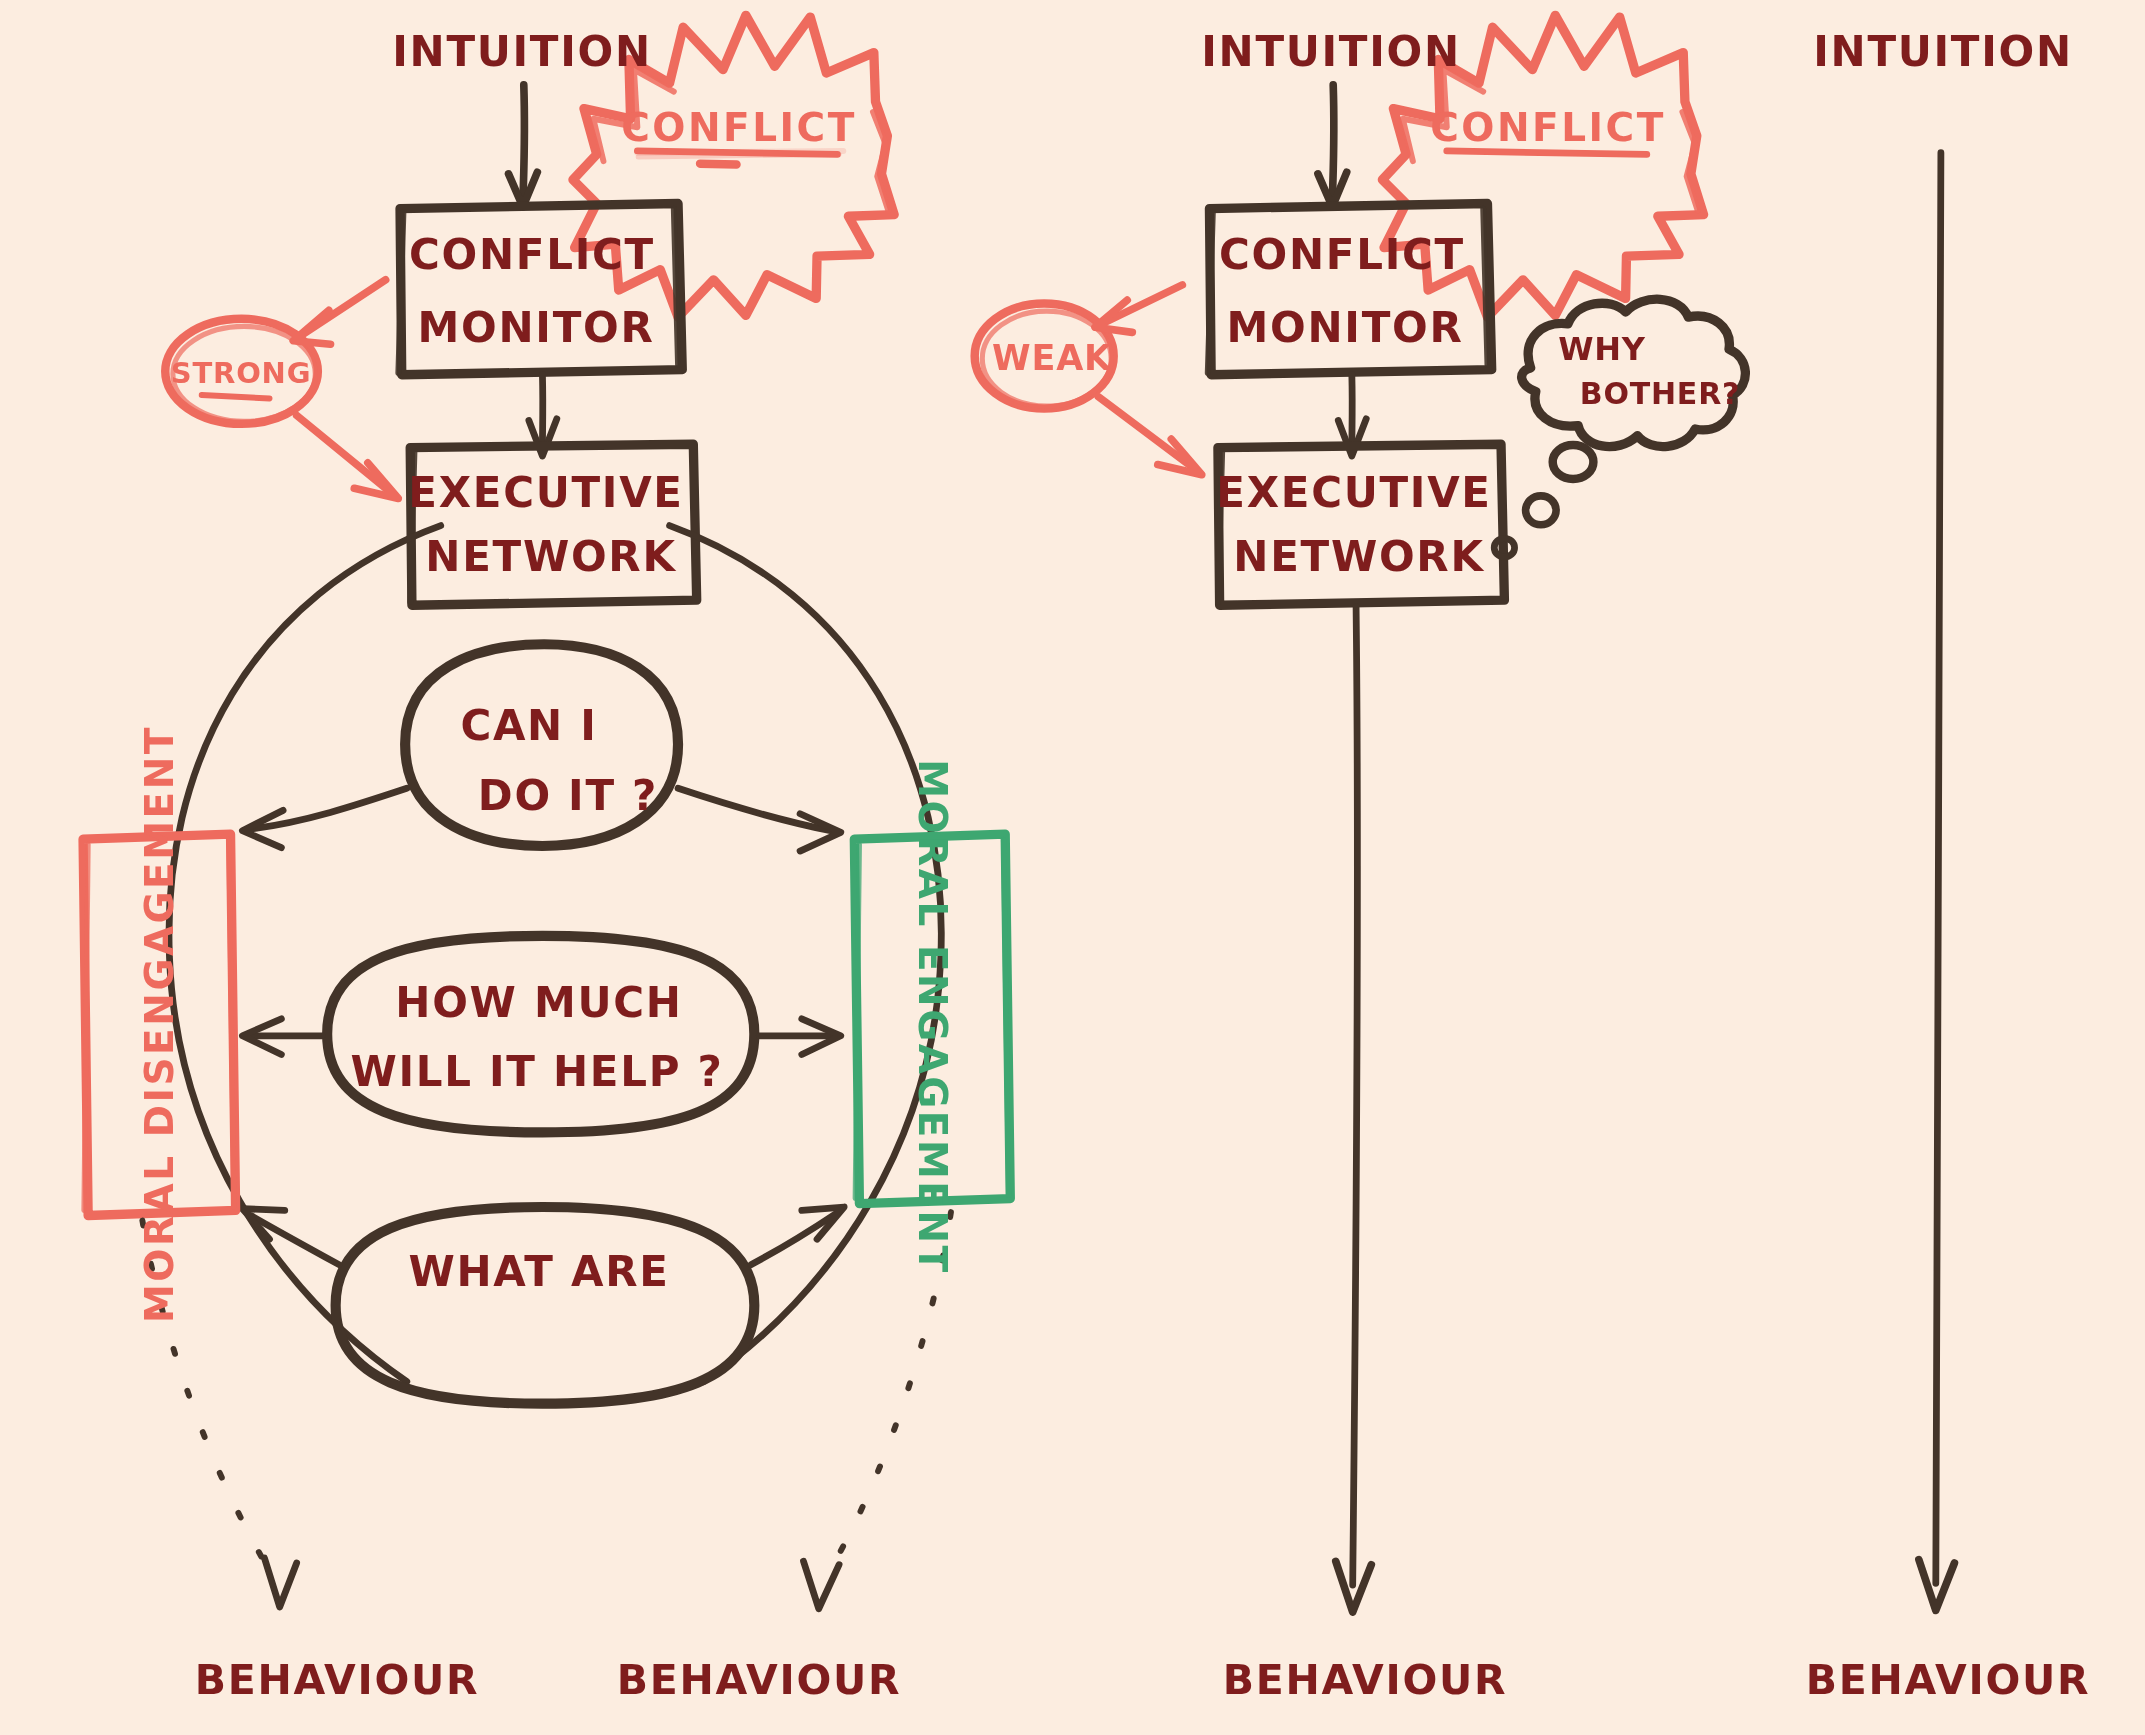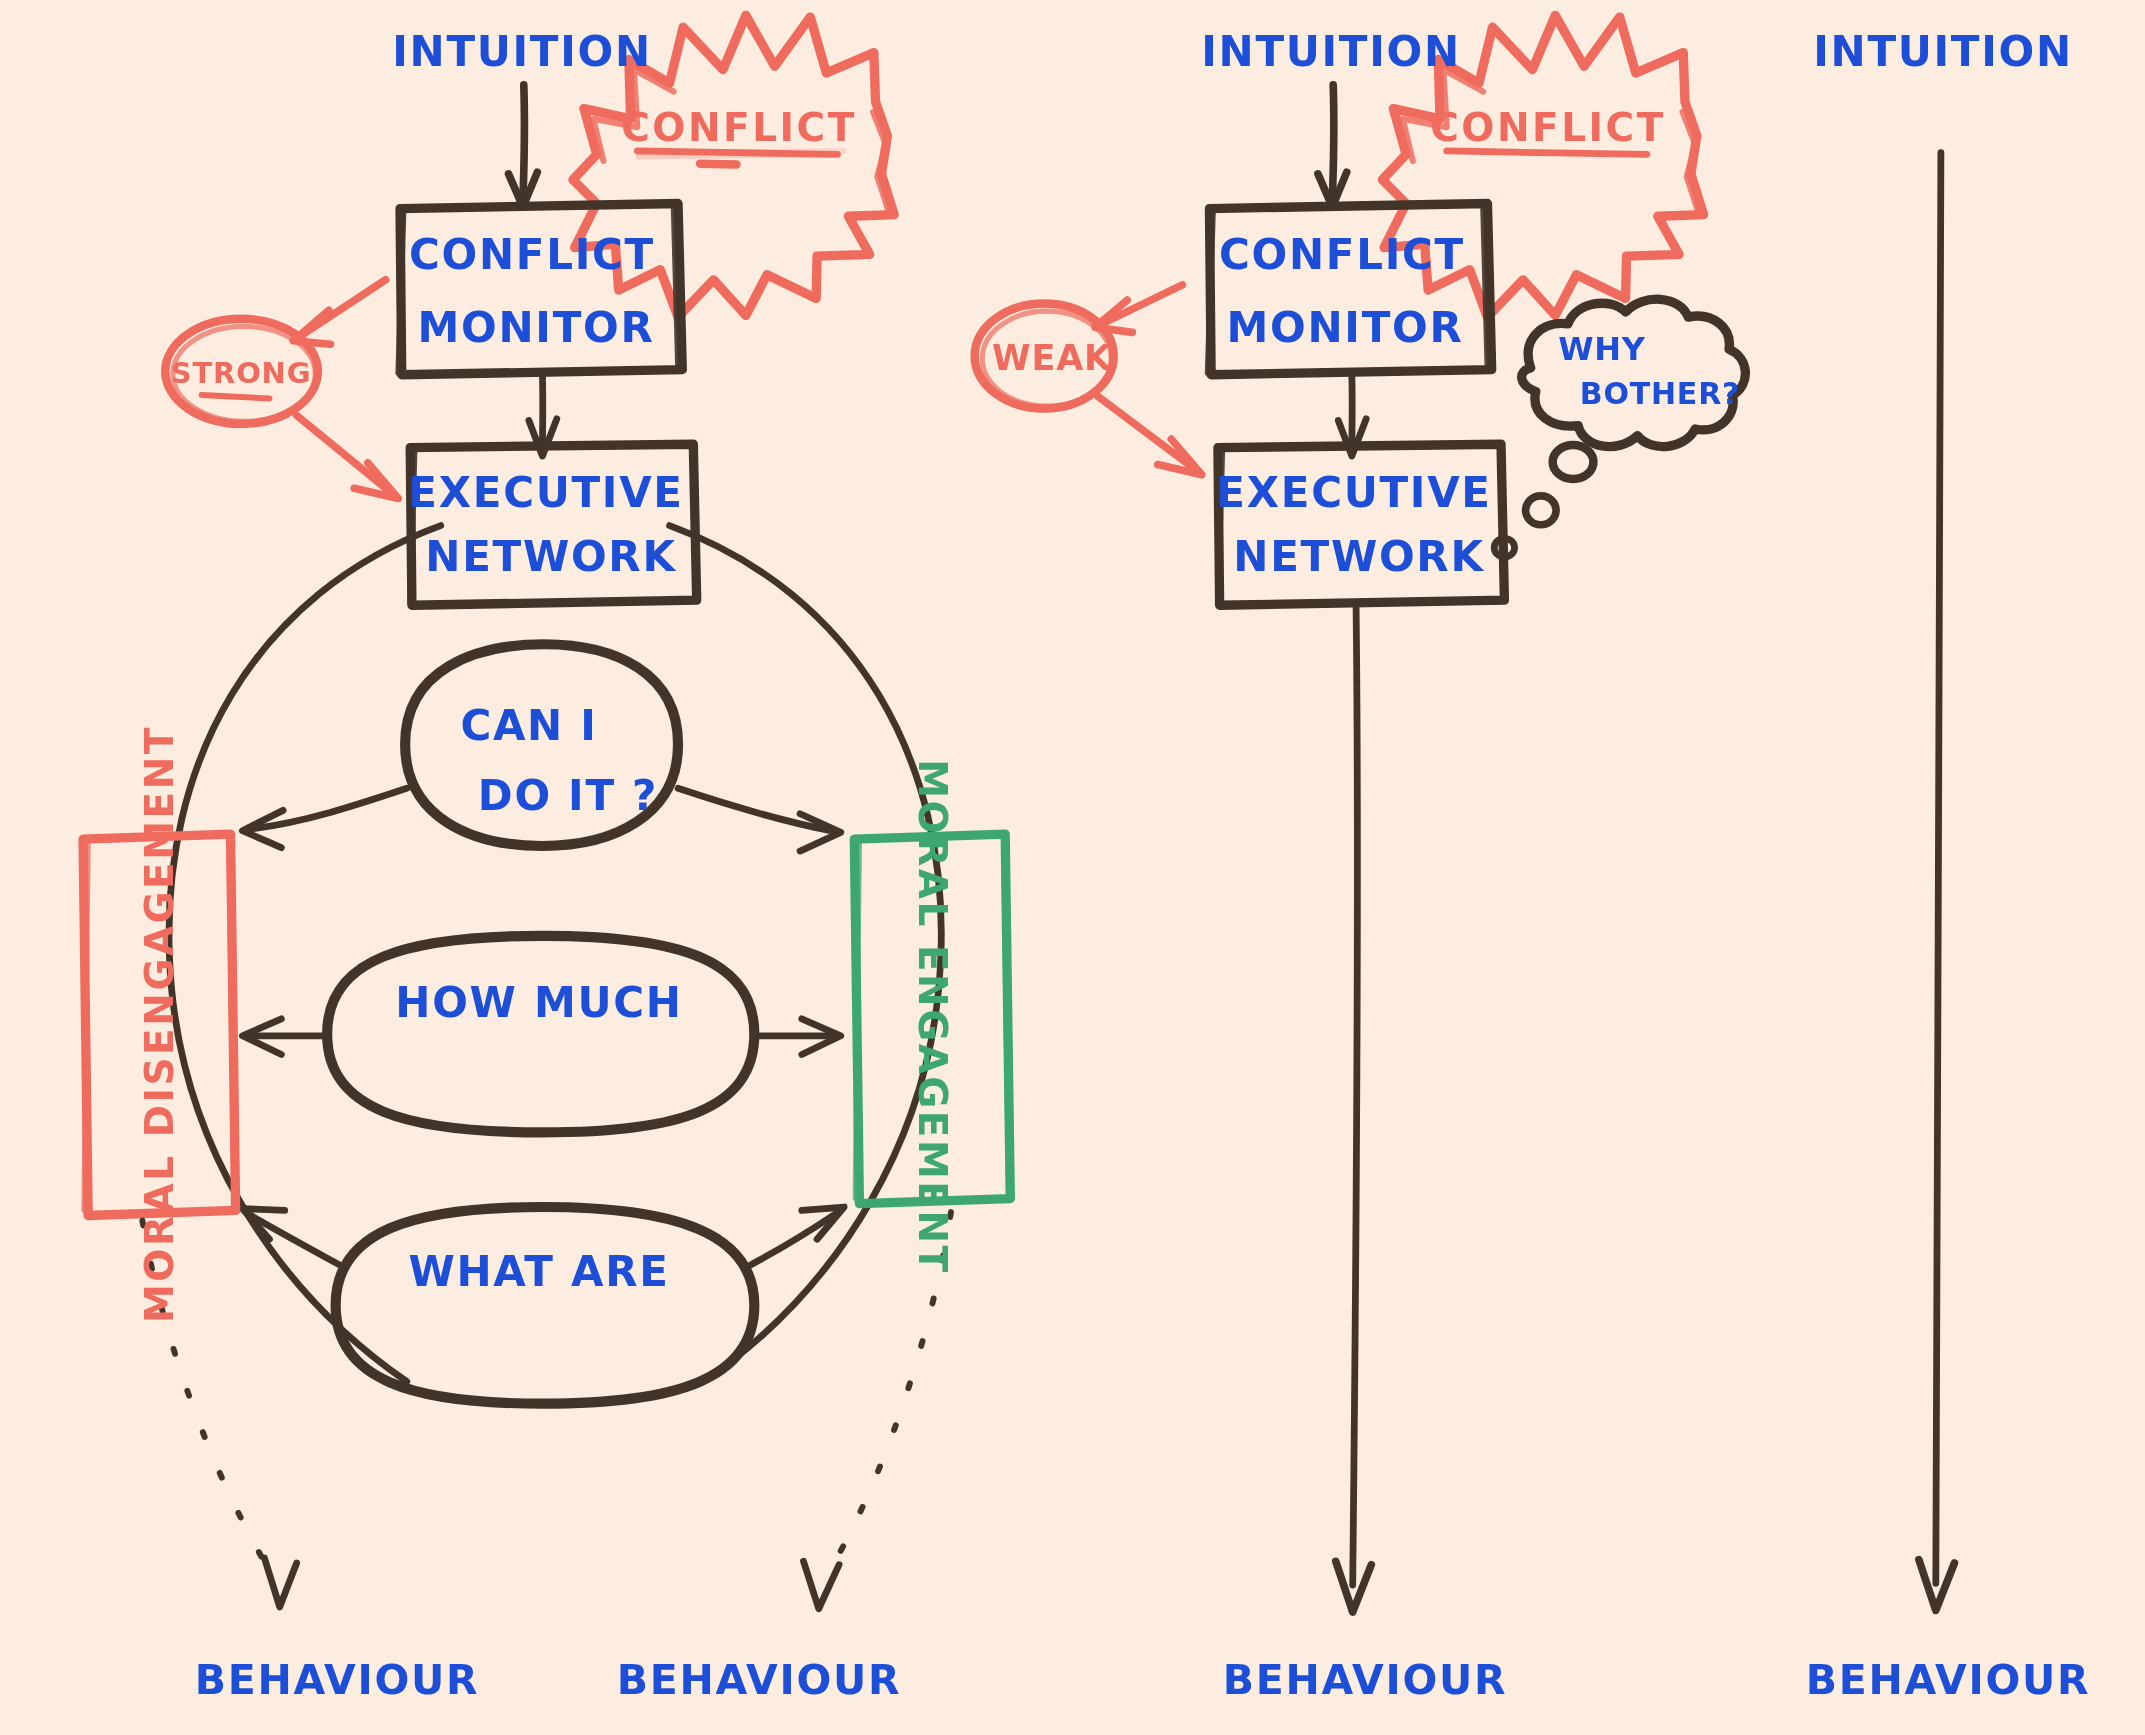--- a/index.html
+++ b/index.html
@@ -11,21 +11,21 @@
     position:relative;
   }
   #stage{position:absolute;inset:0;width:2146px;height:1736px;}
   svg#canvas{position:absolute;left:0;top:0;width:2146px;height:1736px;}
 
   
   .tx{
     position:absolute;
     font-family:"DejaVu Sans", sans-serif;
     font-weight:700;
-    color:#1d4ed8;
+    color:#7f1d1d;
     letter-spacing:1.7px;
     white-space:nowrap;
     transform-origin:center center;
   }
   .red{color:#EE6B5E;}
   .green{color:#3EA771;}
   .ctr{transform:translate(-50%,-50%);}
 </style>
 </head>
 <body>
@@ -237,20 +237,21 @@
 
 <div class="tx ctr red" style="left:241px;top:373px;font-size:29px;letter-spacing:0.8px;">STRONG</div>
 
 <div class="tx ctr" style="left:546px;top:492px;font-size:42px;">EXECUTIVE</div>
 <div class="tx ctr" style="left:551px;top:556px;font-size:42px;">NETWORK</div>
 
 <div class="tx ctr" style="left:529px;top:725px;font-size:42px;text-align:right;">CAN  I</div>
 <div class="tx ctr" style="left:531px;top:795px;font-size:42px;margin-left:37px;">DO IT ?</div>
 
 <div class="tx ctr" style="left:539px;top:1002px;font-size:42px;">HOW  MUCH</div>
+<div class="tx ctr" style="left:537px;top:1071px;font-size:42px;">WILL IT HELP ?</div>
 
 <div class="tx ctr" style="left:539px;top:1271px;font-size:42px;">WHAT ARE</div>
 
 <div class="tx red" style="left:159px;top:1024px;font-size:39px;letter-spacing:2.5px;transform:translate(-50%,-50%) rotate(-90deg);">MORAL DISENGAGEMENT</div>
 
 <div class="tx green" style="left:932px;top:1017px;font-size:39px;letter-spacing:2.5px;transform:translate(-50%,-50%) rotate(90deg);">MORAL ENGAGEMENT</div>
 
 <div class="tx ctr" style="left:337px;top:1680px;font-size:41px;">BEHAVIOUR</div>
 <div class="tx ctr" style="left:759px;top:1680px;font-size:41px;">BEHAVIOUR</div>
 

